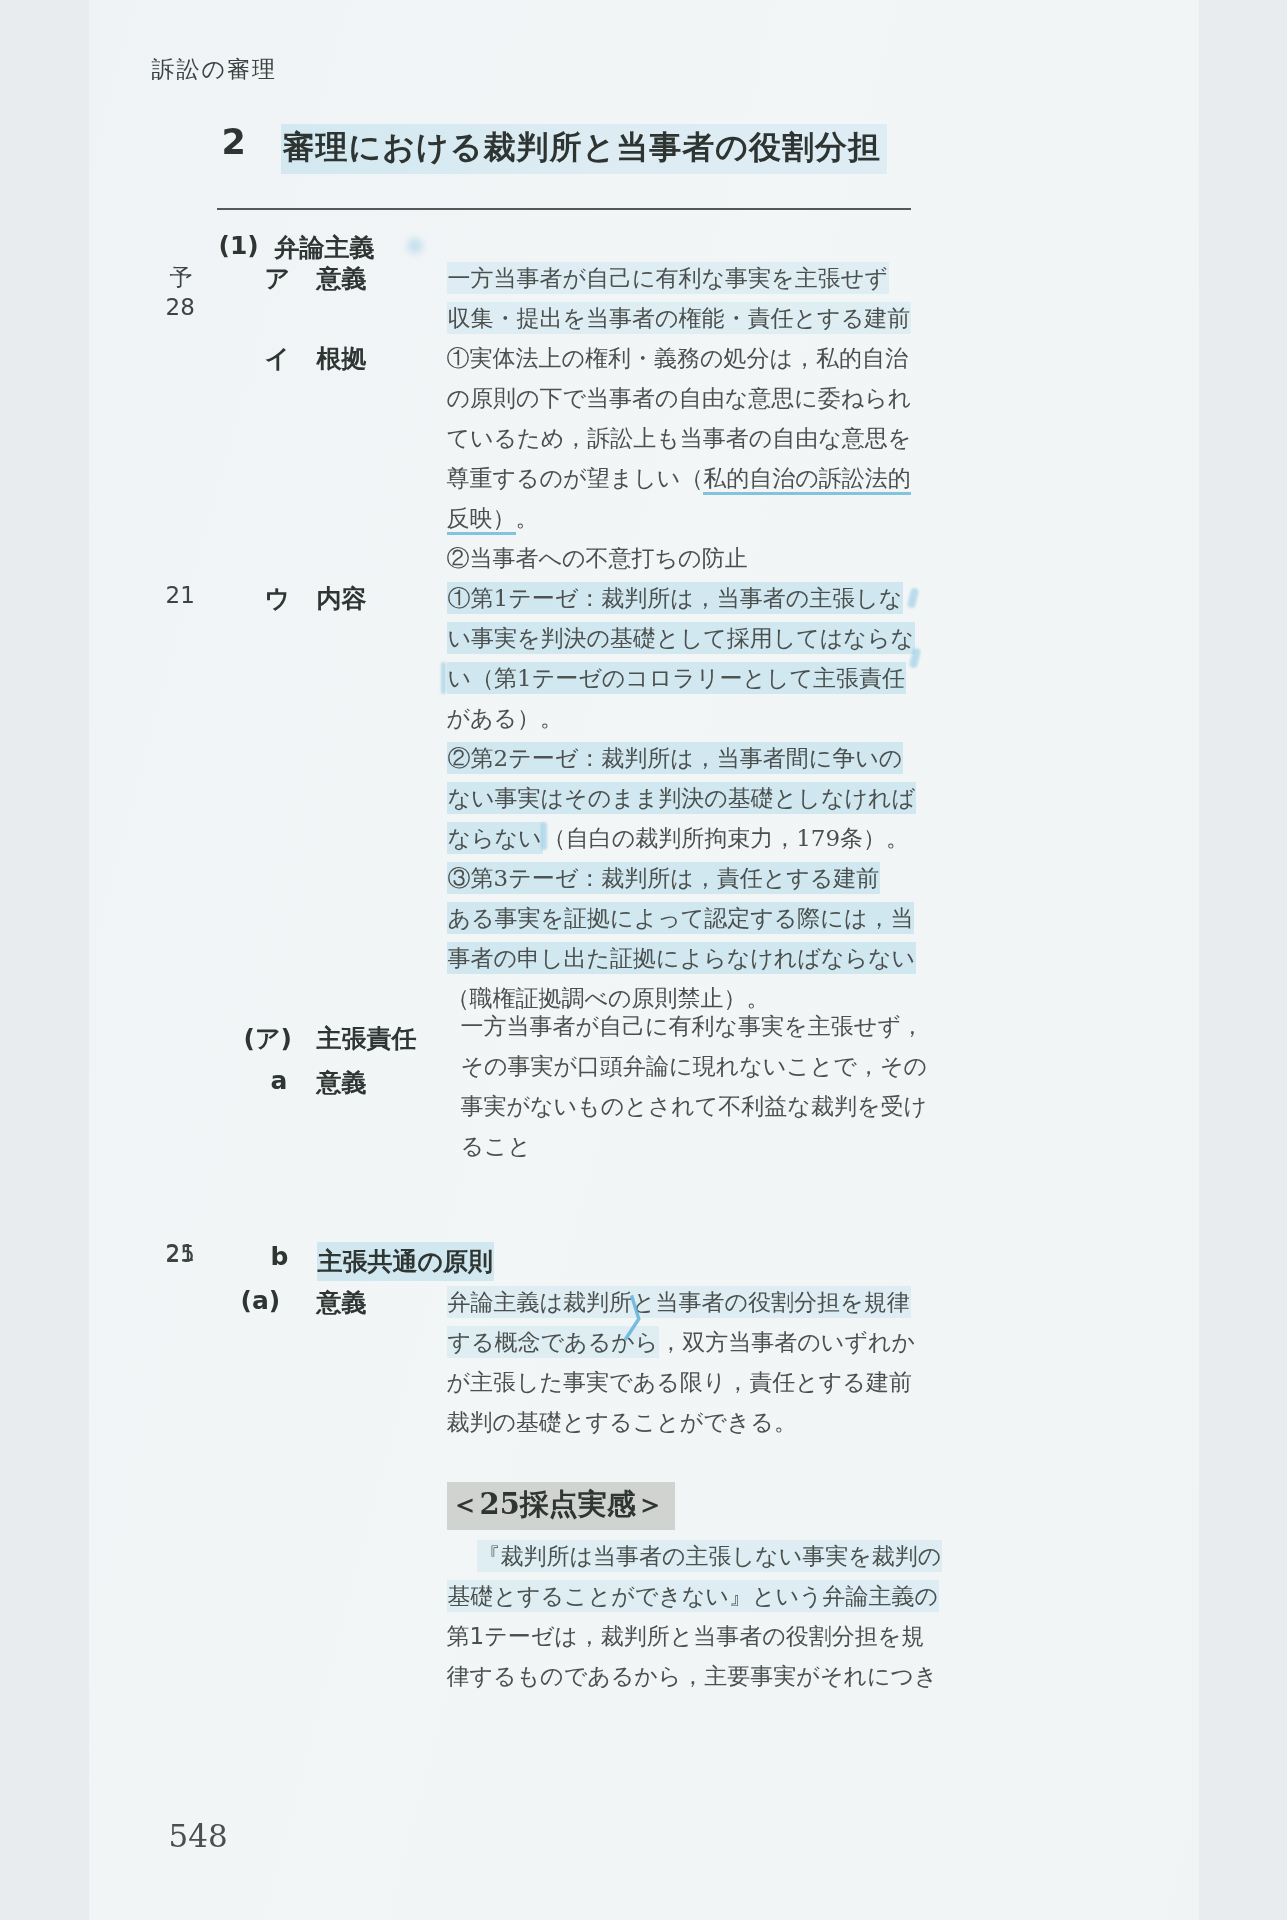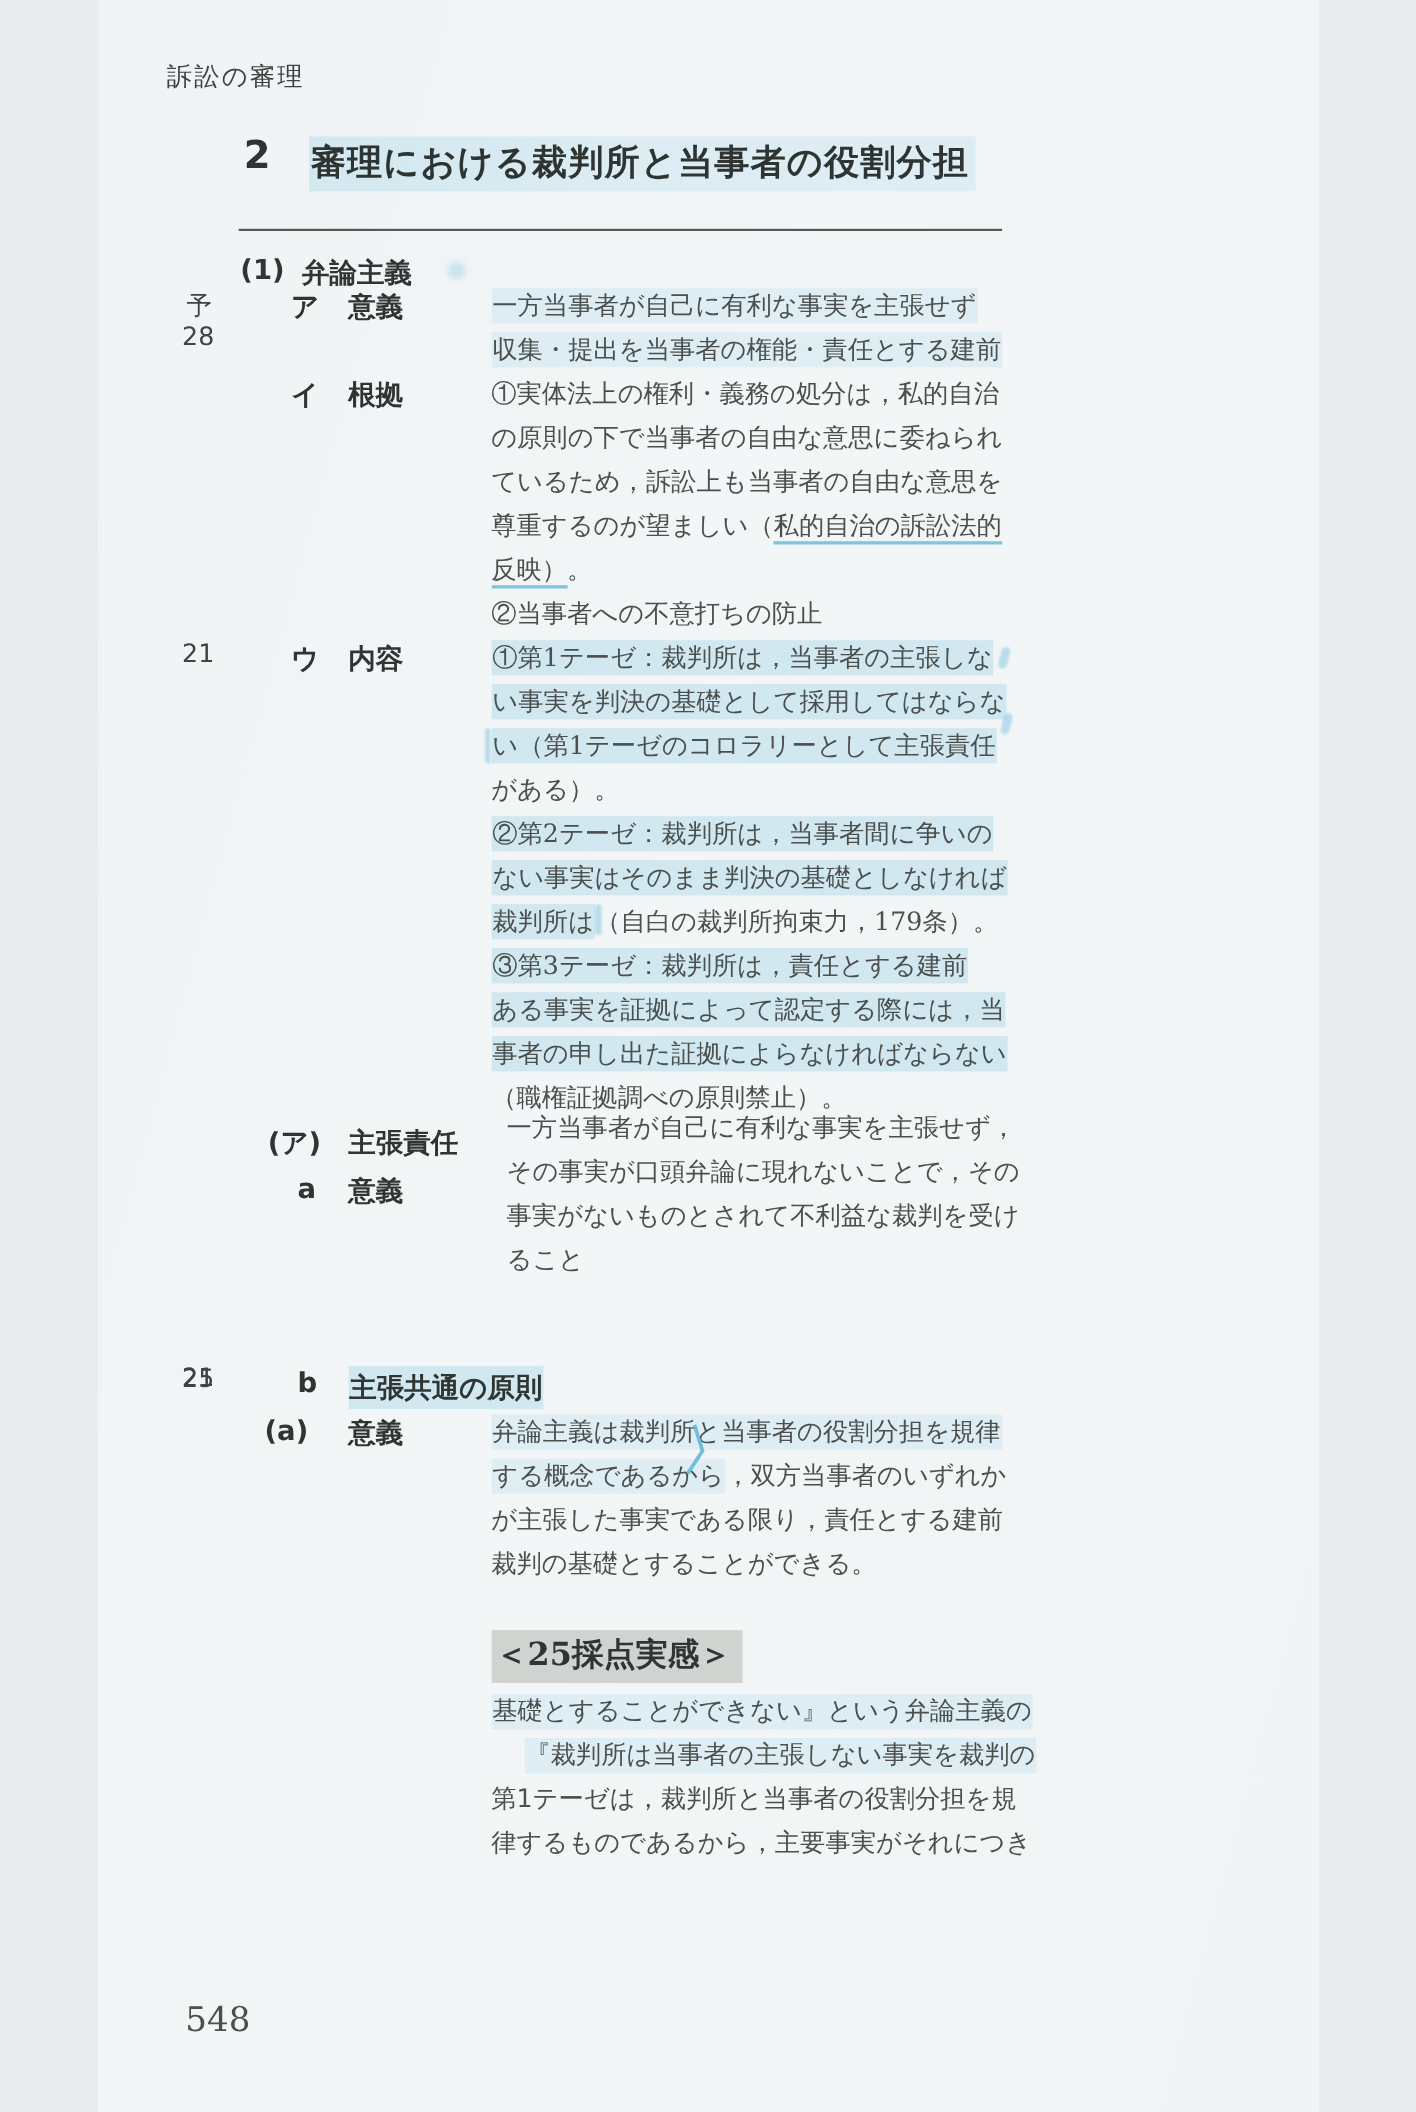--- a/index.html
+++ b/index.html
@@ -78,21 +78,21 @@
 
   <span class="abs gothic lbl" style="left:176px;top:582px;">ウ</span>
   <span class="abs gothic lbl" style="left:228px;top:582px;">内容</span>
   <div class="textcol" style="top:578px;">
     <div class="line"><span class="hl">①第1テーゼ：裁判所は，当事者の主張しな</span></div>
     <div class="line"><span class="hl">い事実を判決の基礎として採用してはならな</span></div>
     <div class="line"><span class="hl">い（第1テーゼのコロラリーとして主張責任</span></div>
     <div class="line"><span>がある）。</span></div>
     <div class="line"><span class="hl">②第2テーゼ：裁判所は，当事者間に争いの</span></div>
     <div class="line"><span class="hl">ない事実はそのまま判決の基礎としなければ</span></div>
-    <div class="line"><span class="hl">裁判所は</span><span>（自白の裁判所拘束力，179条）。</span></div>
+    <div class="line"><span class="hl">ならない</span><span>（自白の裁判所拘束力，179条）。</span></div>
     <div class="line"><span class="hl">③第3テーゼ：裁判所は，責任とする建前</span></div>
     <div class="line"><span class="hl">ある事実を証拠によって認定する際には，当</span></div>
     <div class="line"><span class="hl">事者の申し出た証拠によらなければならない</span></div>
     <div class="line"><span>（職権証拠調べの原則禁止）。</span></div>
   </div>
 
   <span class="abs gothic lbl" style="left:155px;top:1022px;">(ア)</span>
   <span class="abs gothic lbl" style="left:228px;top:1022px;">主張責任</span>
 
   <span class="abs gothic lbl" style="left:182px;top:1066px;">a</span>
@@ -111,22 +111,22 @@
   <span class="abs gothic lbl" style="left:228px;top:1286px;">意義</span>
   <div class="textcol" style="top:1282px;">
     <div class="line"><span class="hl-light">弁論主義は裁判所と当事者の役割分担を規律</span></div>
     <div class="line"><span class="hl-light">する概念であるから</span><span>，双方当事者のいずれか</span></div>
     <div class="line"><span>が主張した事実である限り，責任とする建前</span></div>
     <div class="line"><span>裁判の基礎とすることができる。</span></div>
   </div>
 
   <div class="abs saiten-heading">＜25採点実感＞</div>
   <div class="textcol sans-body" style="top:1536px;">
+    <div class="line" style="padding-left:30px;"><span class="hl-light">『裁判所は当事者の主張しない事実を裁判の</span></div>
     <div class="line"><span class="hl-light">基礎とすることができない』という弁論主義の</span></div>
-    <div class="line" style="padding-left:30px;"><span class="hl-light">『裁判所は当事者の主張しない事実を裁判の</span></div>
     <div class="line"><span>第1テーゼは，裁判所と当事者の役割分担を規</span></div>
     <div class="line"><span>律するものであるから，主要事実がそれにつき</span></div>
   </div>
 
   <div class="abs page-number">548</div>
 
   <span class="mark" style="left:820px;top:588px;width:8px;height:20px;transform:rotate(14deg);"></span>
   <span class="mark" style="left:822px;top:648px;width:8px;height:20px;transform:rotate(14deg);"></span>
   <span class="mark" style="left:352px;top:662px;width:5px;height:32px;"></span>
   <span class="mark" style="left:452px;top:822px;width:6px;height:28px;"></span>

